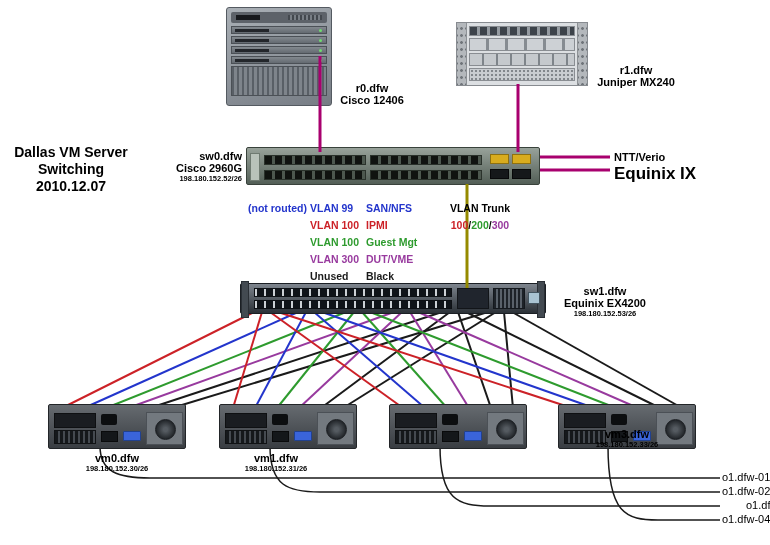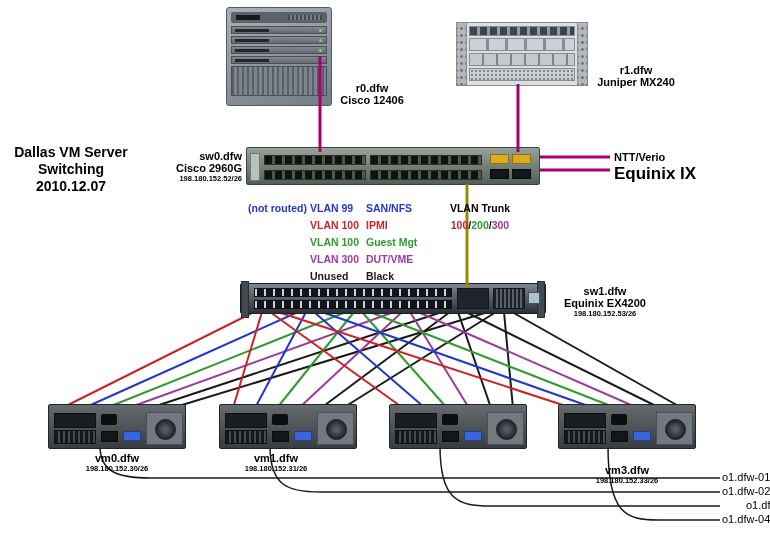--- a/index.html
+++ b/index.html
@@ -96,21 +96,21 @@
   .sw1-label{left:550px;top:285px;width:110px;text-align:center;}
   .ntt{left:614px;top:151px;font-size:11px;font-weight:bold;}
   .eqx{left:614px;top:164px;font-size:17px;font-weight:bold;}
   .legend{left:248px;top:200px;}
   .lg-row{font-size:10.5px;font-weight:bold;line-height:17px;white-space:nowrap;}
   .lg-p{display:inline-block;width:62px;}
   .lg-v{display:inline-block;width:56px;}
   .trunk{left:438px;top:200px;width:84px;text-align:center;}
   .trunk-title,.trunk-vlans{font-size:10.5px;font-weight:bold;line-height:17px;}
   .srv-label{position:absolute;z-index:4;width:138px;text-align:center;}
-  .sl0{left:48px;top:452px;} .sl1{left:207px;top:452px;} .sl2{left:389px;top:452px;} .sl3{left:558px;top:464px;}
+  .sl0{left:48px;top:452px;} .sl1{left:207px;top:452px;} .sl2{left:389px;top:452px;} .sl3{left:558px;top:428px;}
   .con{font-size:11px;line-height:10px;}
   .c0{left:722px;top:472px;} .c1{left:722px;top:486px;} .c2{left:746px;top:500px;} .c3{left:722px;top:514px;}
 </style>
 </head>
 <body>
 
 <div class="stage">
 
   <svg class="under" width="770" height="545">
 

